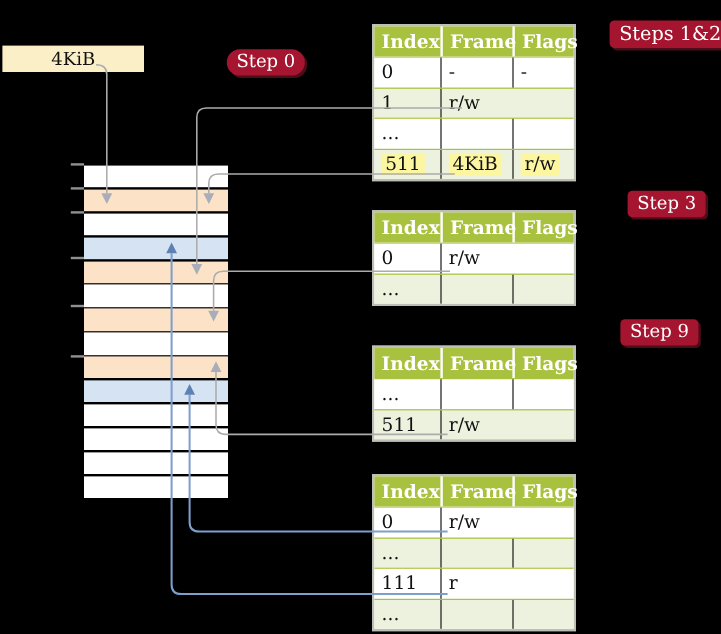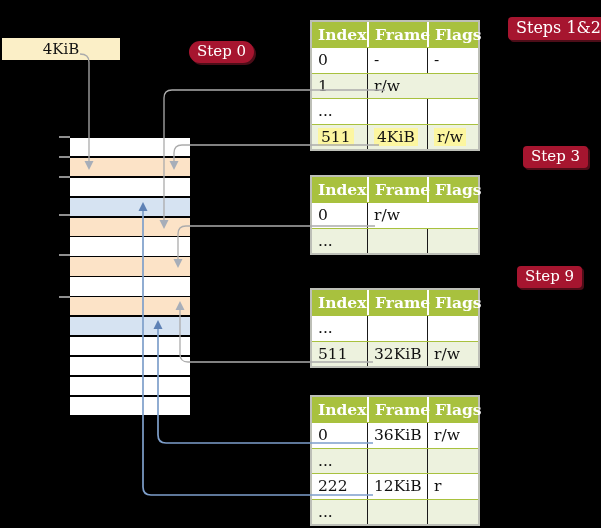--- a/index.html
+++ b/index.html
@@ -15,21 +15,21 @@
     display:flex;align-items:center;justify-content:center;font-size:15px;
   }
   
   .badge{
     position:absolute;background:var(--badge-red);color:var(--badge-text);
     font-size:15px;line-height:1;padding:3px 8px 4px;border-radius:4px;
     box-shadow:2px 2px 0 #4d0d18;white-space:nowrap;
   }
   #badge-step0{left:189px;top:41px;border-radius:11px;}
   #badge-steps12{left:508px;top:17px;font-size:16px;}
-  #badge-step3{left:523px;top:146px;}
+  #badge-step3{left:523px;top:159px;}
   #badge-step4{left:517px;top:266px;}
   
   .stack{
     position:absolute;left:70px;top:138px;width:120px;
     display:flex;flex-direction:column;gap:1.55px;
   }
   .stack .mrow{height:18.35px;flex:none;}
   .mrow.free{background:var(--memory-white);}
   .mrow.page-table{background:var(--memory-peach);}
   .mrow.mapped-page{background:var(--memory-blue);}
@@ -156,44 +156,41 @@
     <div class="hcell">Frame</div>
     <div class="hcell">Flags</div>
   </div>
   <div class="brow w">
     <div class="bcell">...</div>
     <div class="bcell"></div>
     <div class="bcell"></div>
   </div>
   <div class="brow g">
     <div class="bcell">511</div>
-    <div class="bcell">32KiB</div>
     <div class="bcell">r/w</div>
   </div>
 </div>
 
 <div class="pt" id="pt4">
   <div class="hrow">
     <div class="hcell">Index</div>
     <div class="hcell">Frame</div>
     <div class="hcell">Flags</div>
   </div>
   <div class="brow w">
     <div class="bcell">0</div>
-    <div class="bcell">36KiB</div>
-    <div class="bcell">r/w</div>
-  </div>
-  <div class="brow g">
-    <div class="bcell">...</div>
-    <div class="bcell"></div>
-    <div class="bcell"></div>
-  </div>
-  <div class="brow w">
-    <div class="bcell">222</div>
-    <div class="bcell">12KiB</div>
+    <div class="bcell">r/w</div>
+  </div>
+  <div class="brow g">
+    <div class="bcell">...</div>
+    <div class="bcell"></div>
+    <div class="bcell"></div>
+  </div>
+  <div class="brow w">
+    <div class="bcell">111</div>
     <div class="bcell">r</div>
   </div>
   <div class="brow g">
     <div class="bcell">...</div>
     <div class="bcell"></div>
     <div class="bcell"></div>
   </div>
 </div>
 
 <svg id="overlay" width="601" height="528">

